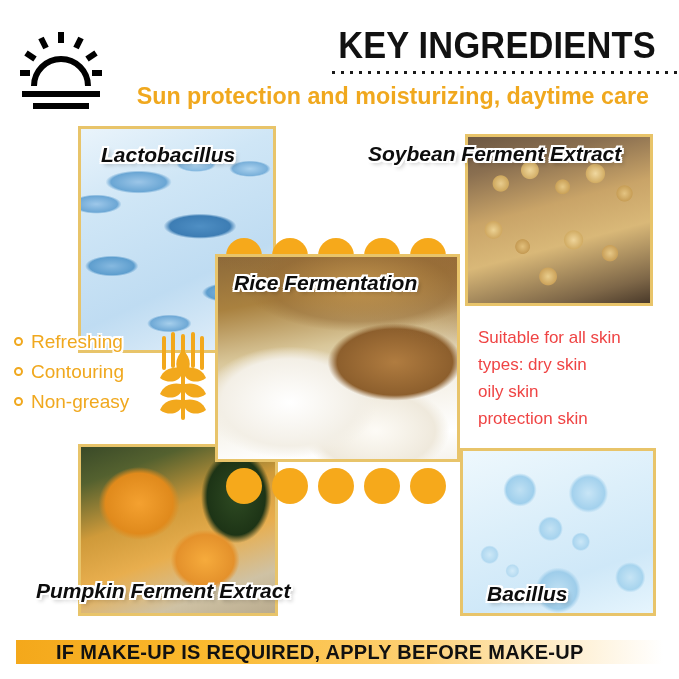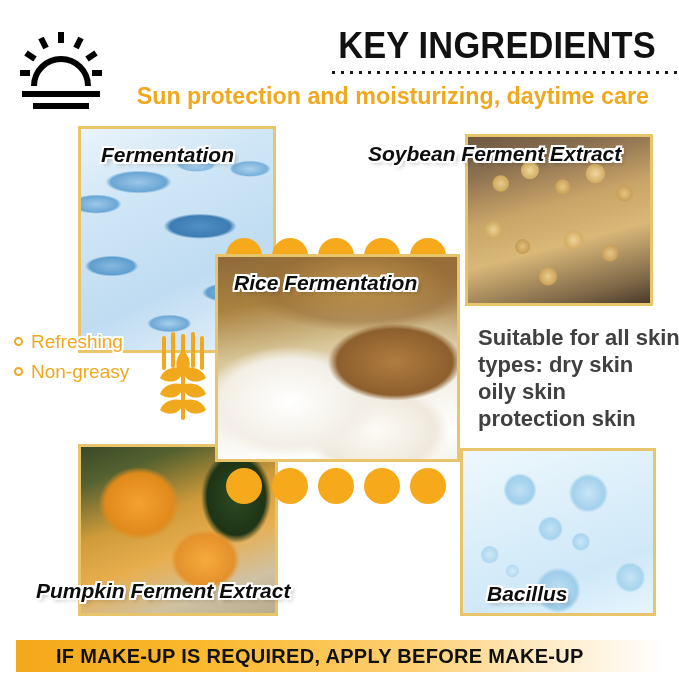--- a/index.html
+++ b/index.html
@@ -141,31 +141,31 @@
       -1.6px  0 0 #fff, 1.6px 0 0 #fff,
        0 -1.6px 0 #fff, 0 1.6px 0 #fff;
   }
 
   
   .wheat-icon{position:absolute;left:152px;top:316px;width:62px;height:92px;}
 
   
   .skin-text{position:absolute;left:478px;top:308px;width:200px;}
   .skin-line{
-    font-weight:bold;font-size:22px;line-height:27px;color:#404040;white-space:nowrap;
+    font-weight:normal;font-size:17px;line-height:27px;color:#ef4444;white-space:nowrap;
     text-shadow:
       -1.6px -1.6px 0 #fff, 1.6px -1.6px 0 #fff,
       -1.6px  1.6px 0 #fff, 1.6px  1.6px 0 #fff,
       -1.6px  0 0 #fff, 1.6px 0 0 #fff,
        0 -1.6px 0 #fff, 0 1.6px 0 #fff;
   }
 
   
   .banner{
-    position:absolute;left:16px;top:624px;width:647px;height:32px;
+    position:absolute;left:16px;top:624px;width:647px;height:24px;
     background:linear-gradient(to right,#F4A81B 0%,#FAB82C 28%,#FDD074 62%,#FEEBC6 82%,#FFFFFF 100%);
     display:flex;align-items:center;
   }
   .banner-text{
     margin-left:40px;
     font-family:"Liberation Sans Narrow","Liberation Sans",sans-serif;
     font-weight:bold;font-size:20px;letter-spacing:0.3px;color:#111;white-space:nowrap;
   }
 </style>
 </head>
@@ -218,30 +218,34 @@
   <div class="panel" id="panel-pump">
     <div class="ph ph-pump"></div>
   </div>
   <div class="panel" id="panel-bac">
     <div class="ph ph-bac"></div>
   </div>
   <div class="panel" id="panel-rice">
     <div class="ph ph-rice"></div>
   </div>
 
-  <div class="photo-label" id="label-lacto">Fermentation</div>
+  <div class="photo-label" id="label-lacto">Lactobacillus</div>
   <div class="photo-label" id="label-soy">Soybean Ferment Extract</div>
   <div class="photo-label" id="label-rice">Rice Fermentation</div>
   <div class="photo-label" id="label-pump">Pumpkin Ferment Extract</div>
   <div class="photo-label" id="label-bac">Bacillus</div>
 
   <div class="bullets">
     <div class="bullet-row">
       <span class="bullet-mark"></span>
       <span class="bullet-text">Refreshing</span>
+    </div>
+    <div class="bullet-row">
+      <span class="bullet-mark"></span>
+      <span class="bullet-text">Contouring</span>
     </div>
     <div class="bullet-row">
       <span class="bullet-mark"></span>
       <span class="bullet-text">Non-greasy</span>
     </div>
   </div>
 
   <div class="wheat-icon">
     <svg viewBox="0 0 62 92" width="62" height="92" aria-hidden="true">
       <g fill="#F2A81C">

